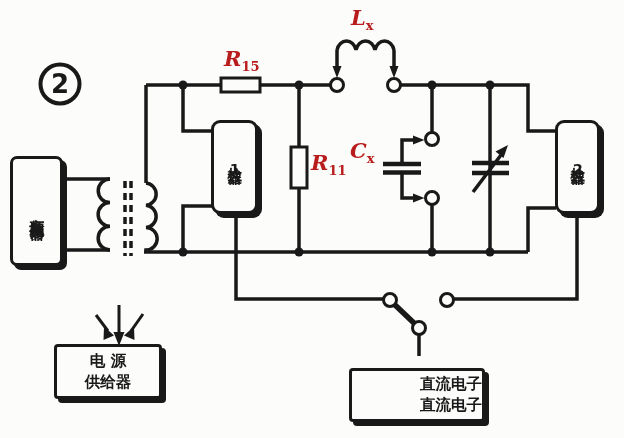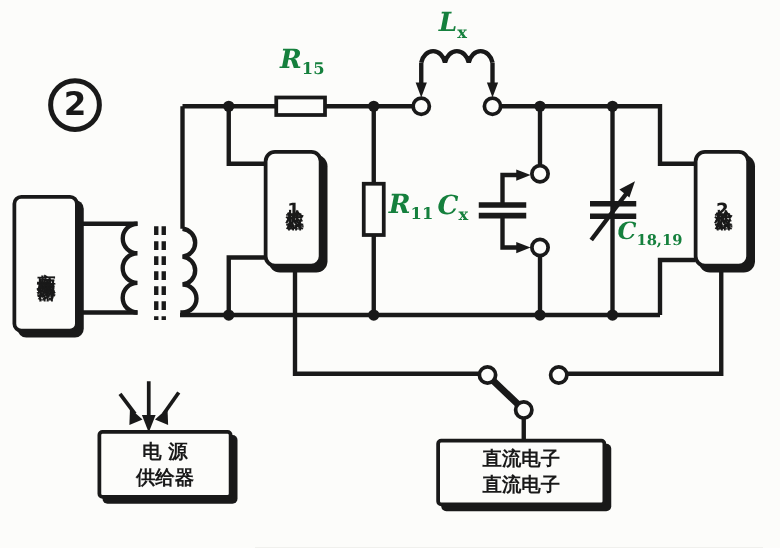--- a/index.html
+++ b/index.html
@@ -14,21 +14,21 @@
     box-shadow:4px 4px 0 #191919;display:flex;align-items:center;justify-content:center;
     box-sizing:border-box;
   }
   .vtext{
     writing-mode:vertical-rl;text-orientation:upright;
     font-weight:bold;letter-spacing:2px;line-height:1;white-space:nowrap;
   }
   .hlines{text-align:center;font-weight:bold;line-height:1.35;white-space:nowrap;}
   .lbl{
     position:absolute;font-family:"DejaVu Serif","Liberation Serif",serif;
-    font-style:italic;font-weight:bold;font-size:21px;line-height:1;color:#15803d;
+    font-style:italic;font-weight:bold;font-size:21px;line-height:1;color:#b91c1c;
   }
   .lbl sub{font-size:0.62em;font-style:normal;vertical-align:-0.4em;letter-spacing:0;}
   .fig-num{
     position:absolute;left:41px;top:65px;width:38px;height:38px;
     display:flex;align-items:center;justify-content:center;
     font-size:26px;font-weight:bold;
   }
   .cjk-note{
     position:absolute;font-weight:bold;font-size:17px;letter-spacing:1px;white-space:nowrap;
   }
@@ -126,56 +126,53 @@
       <polygon points="104,326.5 114,335.5 103.5,340" fill="#191919" stroke="none"></polygon>
       <polygon points="113.5,332 124.5,332 119,346" fill="#191919" stroke="none"></polygon>
       <polygon points="134,326.5 124,335.5 134.5,340" fill="#191919" stroke="none"></polygon>
     </g>
 
     <circle cx="60" cy="84" r="19.5" stroke-width="4"></circle>
   </svg>
 
   <div class="fig-num">2</div>
 
-  <div class="lbl" style="left:224px;top:36px;">
+  <div class="lbl" style="left:224px;top:48px;">
     <span>R</span><sub>15</sub>
   </div>
   <div class="lbl" style="left:351px;top:7px;">
     <span>L</span><sub>x</sub>
   </div>
   <div class="lbl" style="left:311px;top:152px;">
     <span>R</span><sub>11</sub>
   </div>
-  <div class="lbl" style="left:350px;top:153px;">
+  <div class="lbl" style="left:350px;top:140px;">
     <span>C</span><sub>x</sub>
-  </div>
-  <div class="lbl" style="left:494px;top:176px;font-size:19px;">
-    <span>C</span><sub>18,19</sub>
   </div>
 
   <div class="box" style="left:10px;top:156px;width:53px;height:110px;border-radius:7px;">
     <span class="vtext" style="font-size:15px;">高频振荡器</span>
   </div>
 
   <div class="box" style="left:211px;top:120px;width:47px;height:94px;border-radius:9px;">
     <span class="vtext" style="font-size:14.5px;">检波器1</span>
   </div>
 
   <div class="box" style="left:555px;top:120px;width:45px;height:94px;border-radius:9px;">
     <span class="vtext" style="font-size:14.5px;">检波器2</span>
   </div>
 
-  <div class="box" style="left:78px;top:344px;width:108px;height:55px;border-radius:4px;">
+  <div class="box" style="left:54px;top:344px;width:108px;height:55px;border-radius:4px;">
     <div class="hlines" style="font-size:15.5px;">
       <div>电 源</div>
       <div>供给器</div>
     </div>
   </div>
 
-  <div class="box" style="left:349px;top:351px;width:136px;height:54px;border-radius:4px;">
+  <div class="box" style="left:349px;top:368px;width:136px;height:54px;border-radius:4px;justify-content:flex-end;">
     <div class="hlines" style="font-size:15.5px;">
       <div>直流电子</div>
       <div>直流电子</div>
     </div>
   </div>
 
 
 </div>
 
 </body></html>

